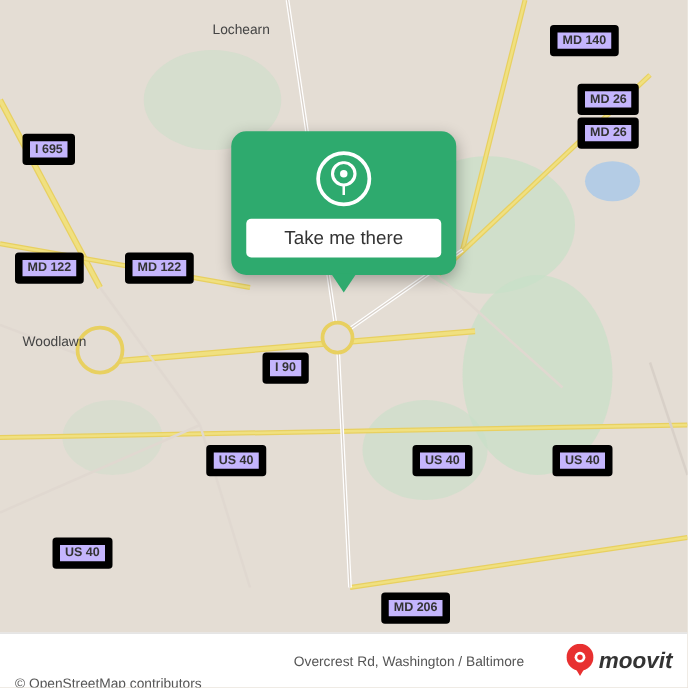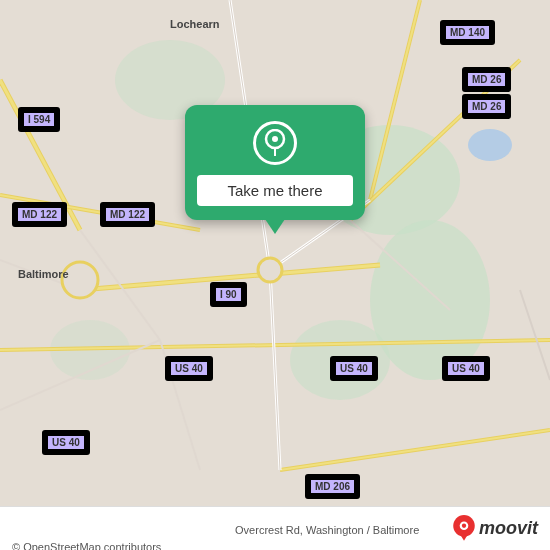--- a/index.html
+++ b/index.html
@@ -121,21 +121,21 @@
       padding: 1px 4px;
       color: #333;
       white-space: nowrap;
       margin-top: 12px;
     }
 
     .place-label {
       position: absolute;
       font-size: 11px;
       color: #444;
-      font-weight: 700;
+      font-weight: 400;
       white-space: nowrap;
     }
 
     
     #roads-svg {
       position: absolute;
       top: 0; left: 0;
       width: 100%;
       height: 100%;
     }
@@ -193,35 +193,35 @@
     <line x1="160" y1="340" x2="0" y2="410" stroke="#e0d8d0" stroke-width="2"></line>
     <line x1="160" y1="340" x2="200" y2="470" stroke="#e0d8d0" stroke-width="2"></line>
     <line x1="350" y1="220" x2="450" y2="310" stroke="#e0d8d0" stroke-width="2"></line>
     <line x1="80" y1="290" x2="0" y2="260" stroke="#e0d8d0" stroke-width="2"></line>
 
     <circle cx="270" cy="270" r="12" fill="#e4ddd4" stroke="#e8d060" stroke-width="3"></circle>
 
     <circle cx="80" cy="280" r="18" fill="#e4ddd4" stroke="#e8d060" stroke-width="3"></circle>
   </svg>
 
-  <div id="label-i695" class="road-label" style="top:95px;left:18px">I 594</div>
+  <div id="label-i695" class="road-label" style="top:95px;left:18px">I 695</div>
   <div id="label-md140" class="road-label" style="top:8px;left:440px">MD 140</div>
   <div id="label-md26a" class="road-label" style="top:55px;left:462px">MD 26</div>
   <div id="label-md26b" class="road-label" style="top:82px;left:462px">MD 26</div>
   <div id="label-md122a" class="road-label" style="top:190px;left:12px">MD 122</div>
   <div id="label-md122b" class="road-label" style="top:190px;left:100px">MD 122</div>
   <div id="label-i70" class="road-label" style="top:270px;left:210px">I 90</div>
   <div id="label-us40a" class="road-label" style="top:344px;left:165px">US 40</div>
   <div id="label-us40b" class="road-label" style="top:344px;left:330px">US 40</div>
   <div id="label-us40c" class="road-label" style="top:344px;left:442px">US 40</div>
   <div id="label-us40d" class="road-label" style="top:418px;left:42px">US 40</div>
   <div id="label-md144" class="road-label" style="top:462px;left:305px">MD 206</div>
 
   <div id="place-lochearn" class="place-label" style="top:18px;left:170px">Lochearn</div>
-  <div id="place-woodlawn" class="place-label" style="top:268px;left:18px">Baltimore</div>
+  <div id="place-woodlawn" class="place-label" style="top:268px;left:18px">Woodlawn</div>
 
   <div id="popup-card">
     <div id="location-icon-wrapper">
 
       <svg width="24" height="28" viewBox="0 0 24 28">
         <circle cx="12" cy="10" r="9" fill="none" stroke="white" stroke-width="2.5"></circle>
         <circle cx="12" cy="10" r="3" fill="white"></circle>
         <line x1="12" y1="19" x2="12" y2="27" stroke="white" stroke-width="2"></line>
       </svg>
     </div>

